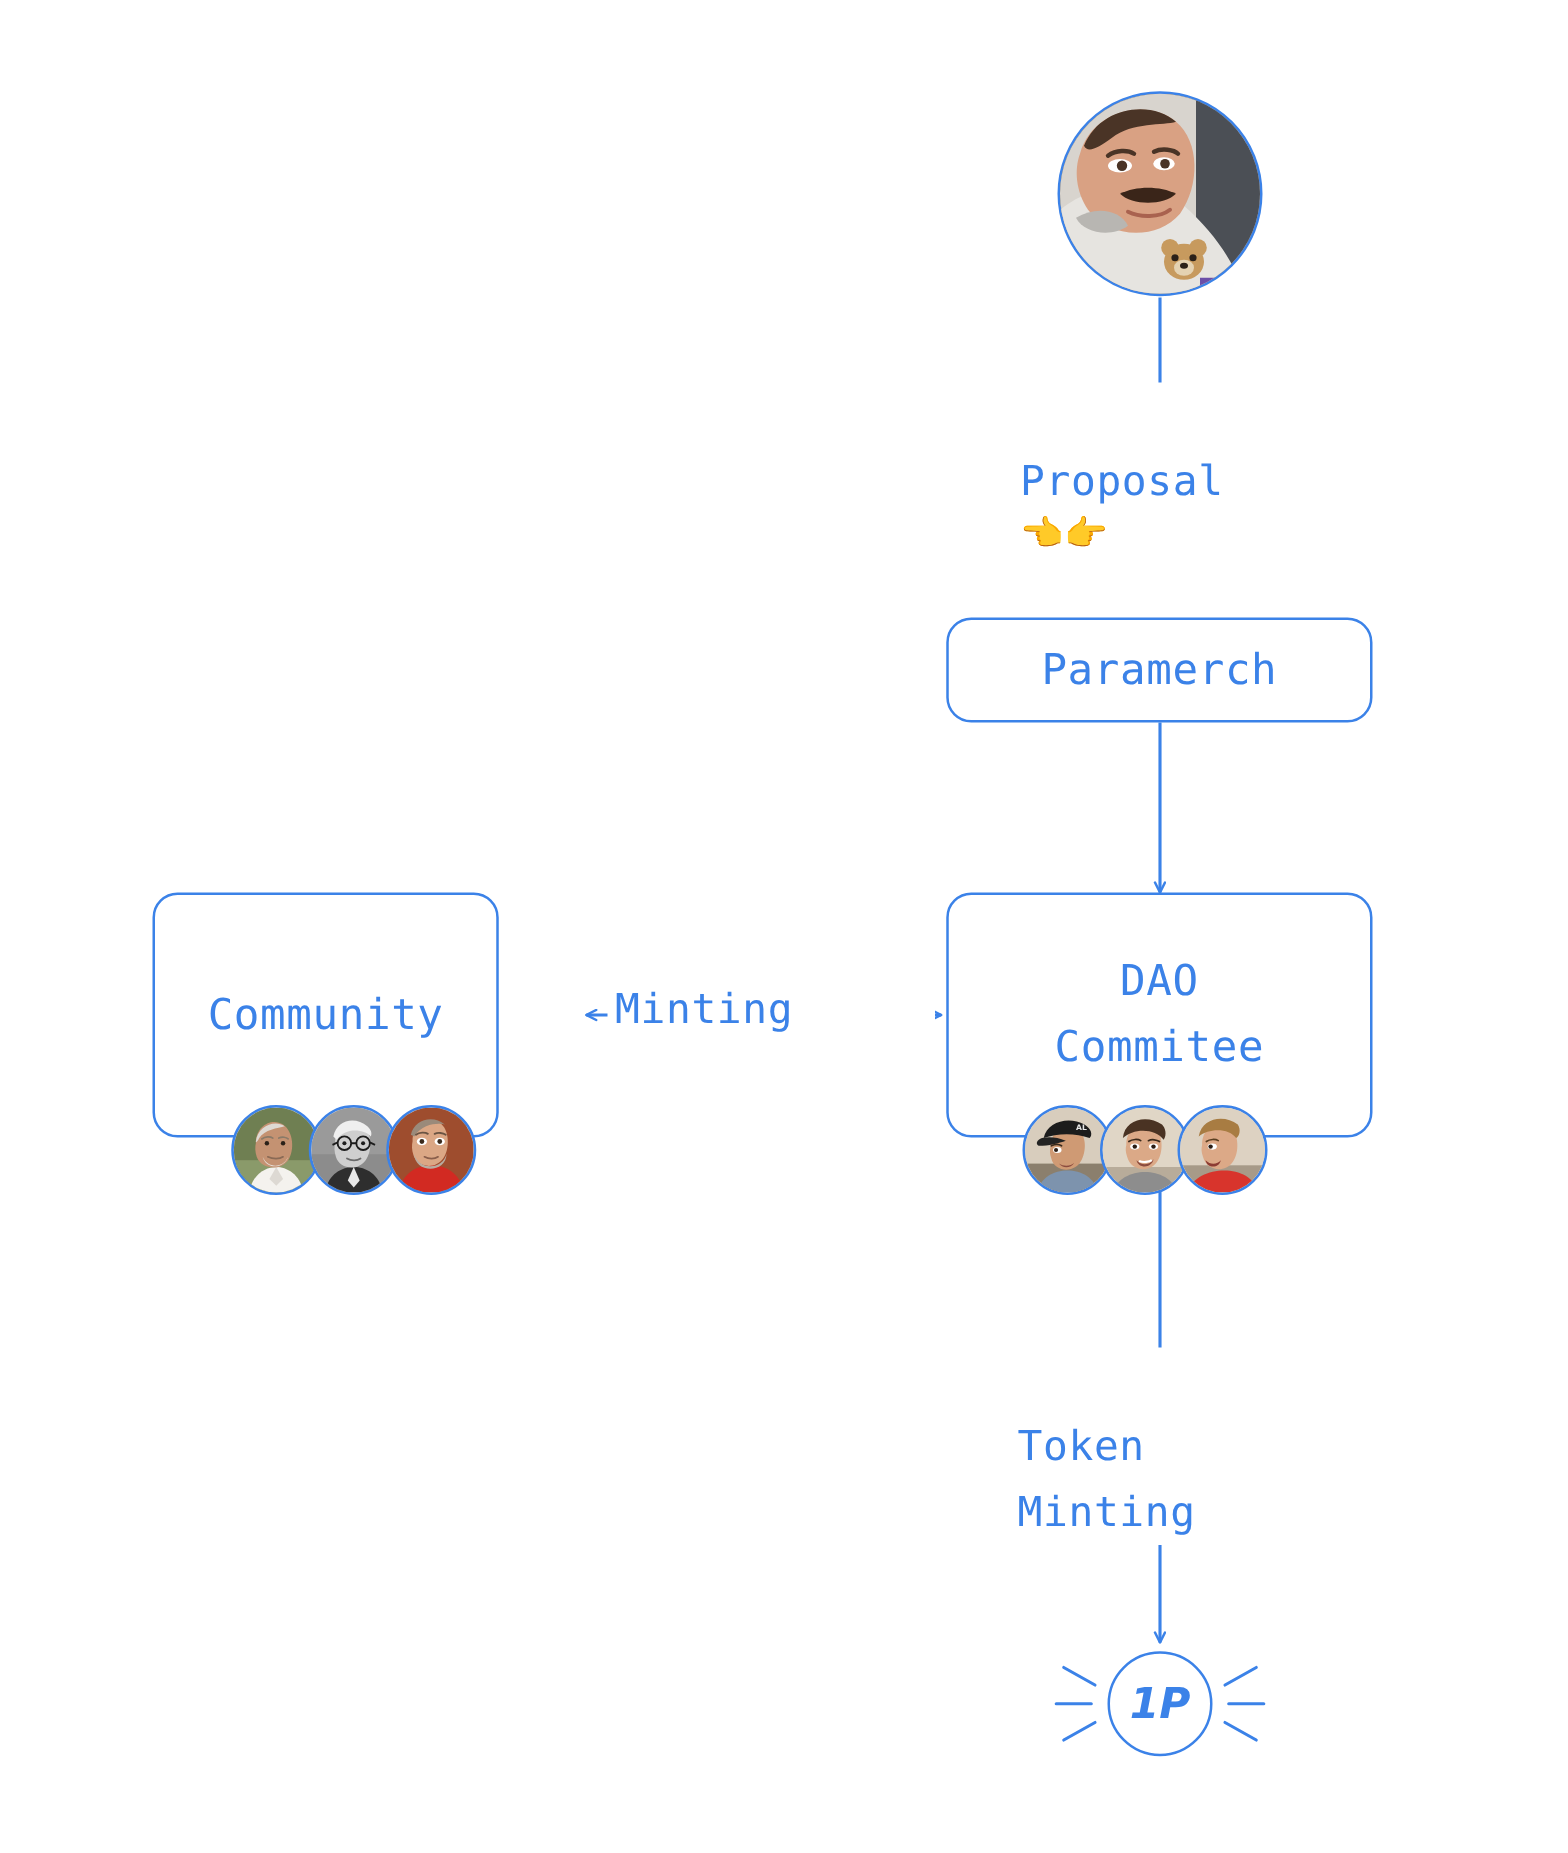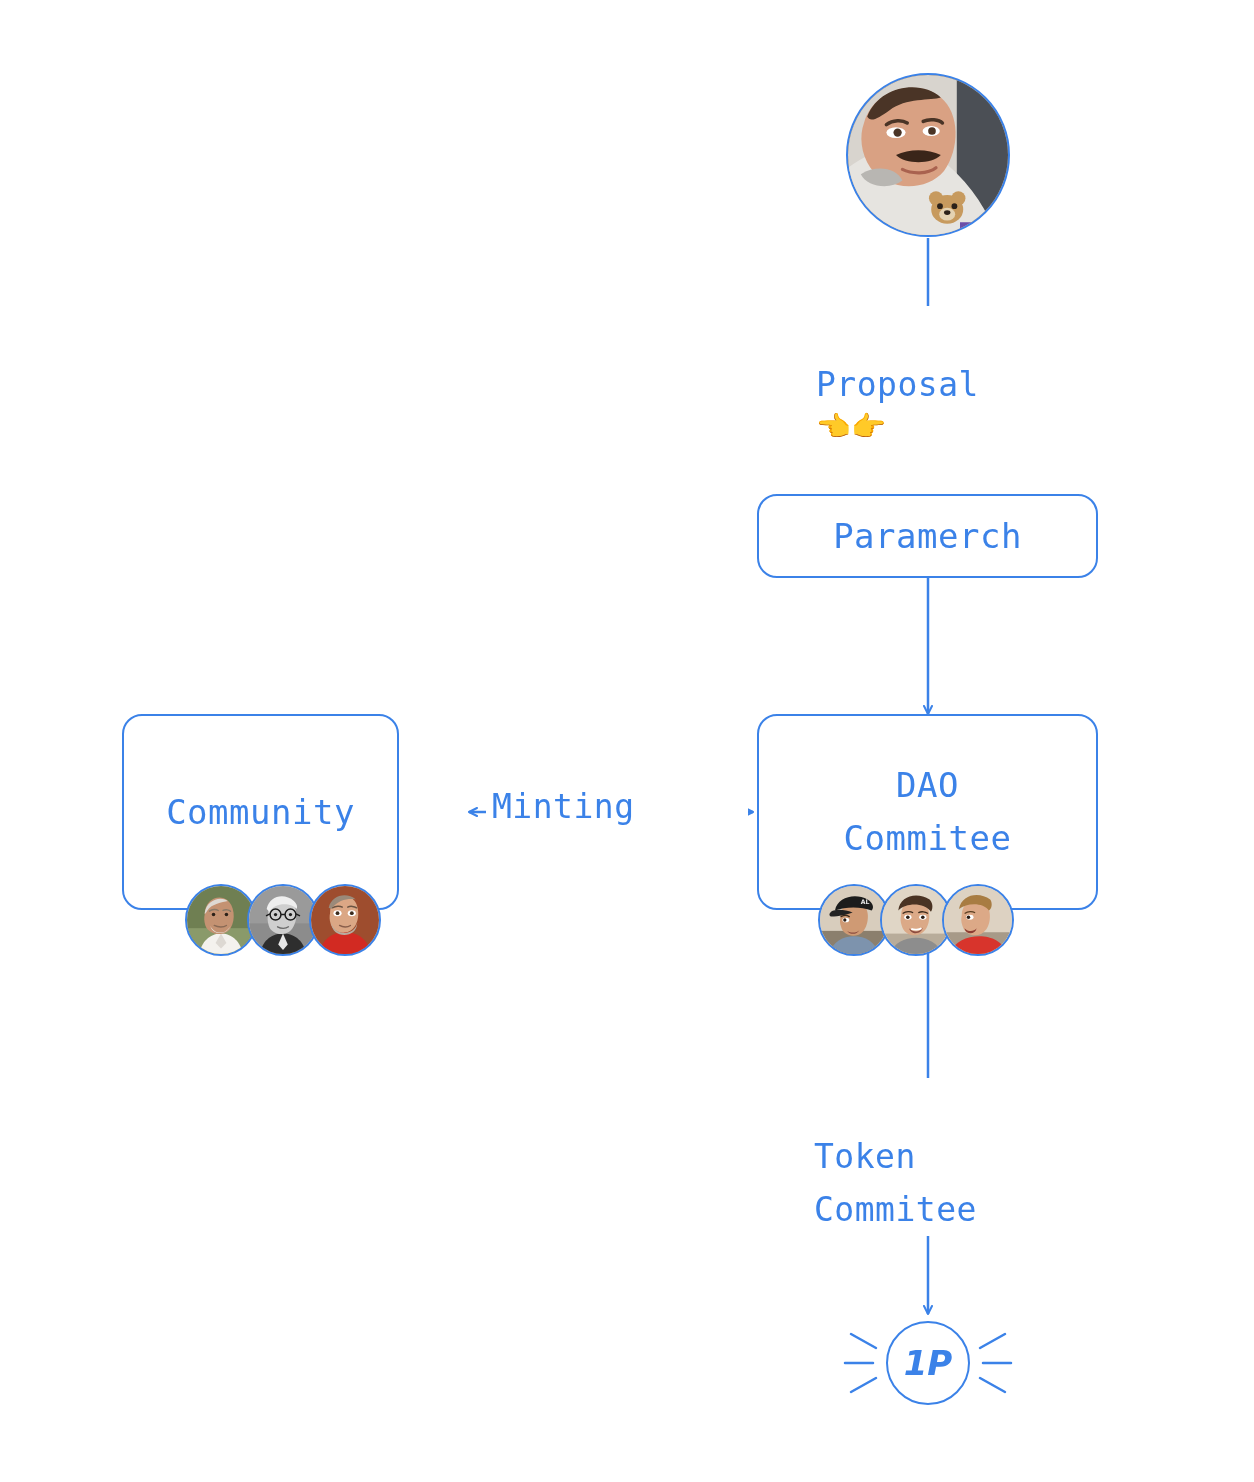--- a/index.html
+++ b/index.html
@@ -295,20 +295,20 @@
         <ellipse cx="38" cy="46" rx="5.4" ry="3.6" fill="#ffffff"></ellipse>
         <circle cx="36" cy="46" r="2.6" fill="#2b1d14"></circle>
         <path d="M31,40 C35,37 42,37 45,39" stroke="#5a3f22" stroke-width="2" fill="none" stroke-linecap="round"></path>
         <path d="M30,62 C36,68 44,67 48,62 C46,72 32,72 30,62 Z" fill="#8c3c33"></path>
       </svg>
     </div>
   </div>
 
   <div class="edge-label" style="left:808px; top:1078px; width:240px;">
     <span>Token
-Commitee</span>
+Minting</span>
   </div>
 
   <div class="token-node" style="left:886px; top:1321px;font-style:italic;">
     <span class="token-label">1P</span>
   </div>
 
 </div>
 
 </body></html>

